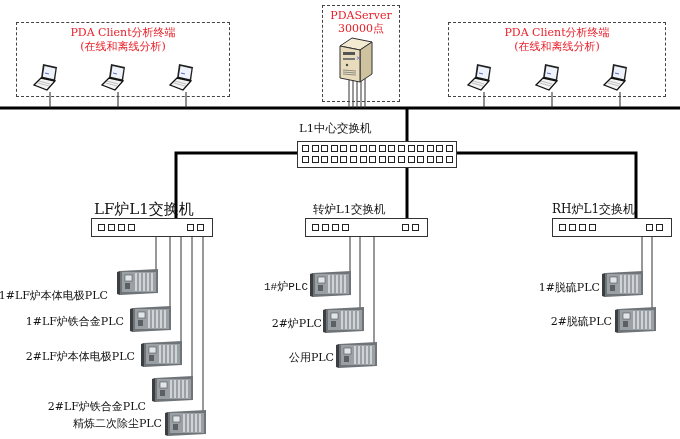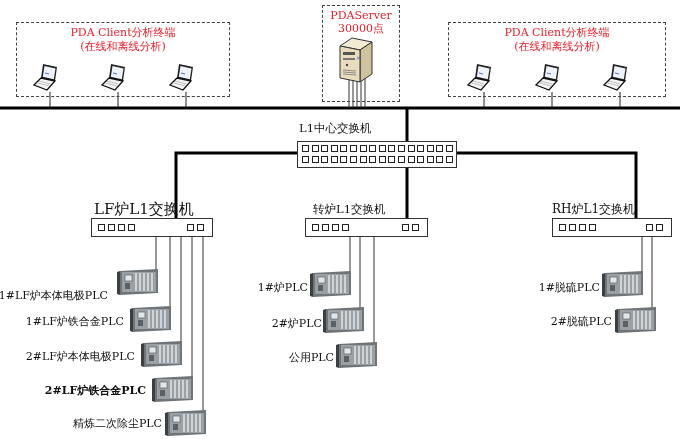--- a/index.html
+++ b/index.html
@@ -257,21 +257,21 @@
   <rect x="9" y="7" width="7" height="6" fill="#dfe7ea" stroke="#555" stroke-width="0.6"></rect>
   <g stroke="#e8eaeb" stroke-width="1.4">
     <line x1="20" y1="5" x2="20" y2="23"></line>
           <line x1="24" y1="5" x2="24" y2="23"></line>
     <line x1="28" y1="5" x2="28" y2="23"></line>
           <line x1="32" y1="5" x2="32" y2="23"></line>
     <line x1="36" y1="5" x2="36" y2="23"></line>
   </g>
   <rect x="9" y="15" width="5" height="6" fill="#5b6064"></rect>
 </svg></div>
-  <div class="lbl" style="right:534px;top:384px;font-weight:bold;">2#LF炉铁合金PLC</div>
+  <div class="lbl" style="right:534px;top:400px;">2#LF炉铁合金PLC</div>
   <div class="plc" style="left: 151px; top: 375px; position: absolute;"><svg width="44" height="28" viewBox="0 0 44 28">
   <polygon points="4,3 42,1 42,25 4,27" fill="#6f7478"></polygon>
   <polygon points="1,4 4,3 4,27 1,26" fill="#3c3f42"></polygon>
   <rect x="6" y="4" width="34" height="20" fill="#9aa0a4"></rect>
   <rect x="9" y="7" width="7" height="6" fill="#dfe7ea" stroke="#555" stroke-width="0.6"></rect>
   <g stroke="#e8eaeb" stroke-width="1.4">
     <line x1="20" y1="5" x2="20" y2="23"></line>
           <line x1="24" y1="5" x2="24" y2="23"></line>
     <line x1="28" y1="5" x2="28" y2="23"></line>
           <line x1="32" y1="5" x2="32" y2="23"></line>
@@ -288,21 +288,21 @@
   <g stroke="#e8eaeb" stroke-width="1.4">
     <line x1="20" y1="5" x2="20" y2="23"></line>
           <line x1="24" y1="5" x2="24" y2="23"></line>
     <line x1="28" y1="5" x2="28" y2="23"></line>
           <line x1="32" y1="5" x2="32" y2="23"></line>
     <line x1="36" y1="5" x2="36" y2="23"></line>
   </g>
   <rect x="9" y="15" width="5" height="6" fill="#5b6064"></rect>
 </svg></div>
 
-  <div class="lbl" style="right:372px;top:281px;">1#炉PLC</div>
+  <div class="lbl" style="right:372px;top:281px;font-family:Liberation Mono, monospace;">1#炉PLC</div>
   <div class="plc" style="left: 309px; top: 270px; position: absolute;"><svg width="44" height="28" viewBox="0 0 44 28">
   <polygon points="4,3 42,1 42,25 4,27" fill="#6f7478"></polygon>
   <polygon points="1,4 4,3 4,27 1,26" fill="#3c3f42"></polygon>
   <rect x="6" y="4" width="34" height="20" fill="#9aa0a4"></rect>
   <rect x="9" y="7" width="7" height="6" fill="#dfe7ea" stroke="#555" stroke-width="0.6"></rect>
   <g stroke="#e8eaeb" stroke-width="1.4">
     <line x1="20" y1="5" x2="20" y2="23"></line>
           <line x1="24" y1="5" x2="24" y2="23"></line>
     <line x1="28" y1="5" x2="28" y2="23"></line>
           <line x1="32" y1="5" x2="32" y2="23"></line>

